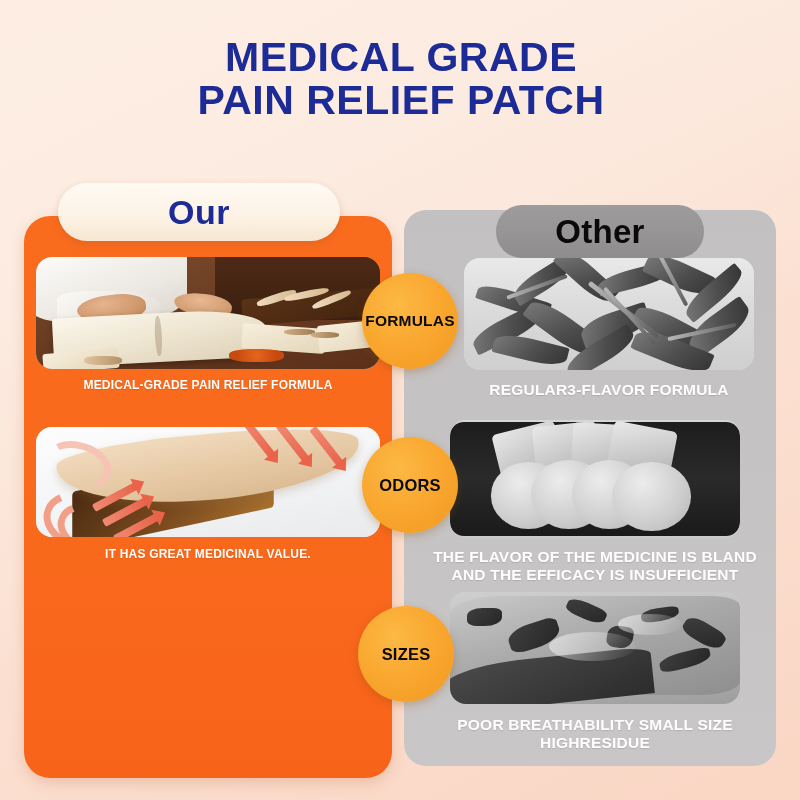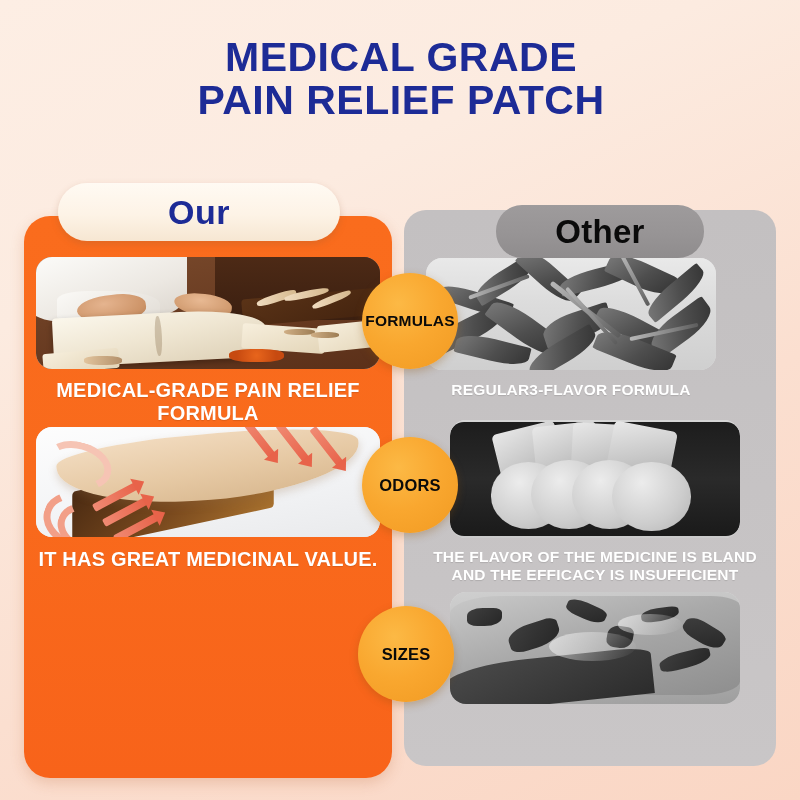--- a/index.html
+++ b/index.html
@@ -104,36 +104,36 @@
   }
   .photo.left-photo { border-radius: 16px; }
   .caption {
     text-align: center;
     font-weight: bold;
     color: #ffffff;
     line-height: 1.16;
     letter-spacing: 0.2px;
     text-shadow: 0 1px 1px rgba(0,0,0,0.12);
   }
-  .caption.left-cap { font-size: 20px; }
+  .caption.left-cap { font-size: 12px; }
   .caption.right-cap { font-size: 15.5px; }
 
   
   .cell-l1 { left: 36px; top: 257px; width: 344px; }
   .cell-l1 .photo { width: 344px; height: 112px; }
   .cell-l2 { left: 36px; top: 427px; width: 344px; }
   .cell-l2 .photo { width: 344px; height: 110px; }
   .cell-l3 { left: 36px; top: 592px; width: 344px; }
   .cell-l3 .photo { width: 344px; height: 118px; }
   .cell-l1 .caption { margin-top: 10px; }
   .cell-l2 .caption { margin-top: 11px; }
   .cell-l3 .caption { margin-top: 9px; }
 
   
-  .cell-r1 { left: 426px; top: 258px; width: 290px; }
+  .cell-r1 { left: 464px; top: 258px; width: 290px; }
   .cell-r1 .photo { width: 290px; height: 112px; }
   .cell-r2 { left: 450px; top: 420px; width: 290px; }
   .cell-r2 .photo { width: 290px; height: 118px; }
   .cell-r3 { left: 450px; top: 592px; width: 290px; }
   .cell-r3 .photo { width: 290px; height: 112px; }
   .cell-r1 .caption { margin-top: 11px; width: 340px; margin-left: -25px; }
   .cell-r2 .caption { margin-top: 10px; width: 350px; margin-left: -30px; }
   .cell-r3 .caption { margin-top: 12px; width: 340px; margin-left: -25px; }
 
   
@@ -335,20 +335,21 @@
       <div class="rs-blob" style="left:20%;top:28%;width:18%;height:22%;transform:rotate(-18deg);"></div>
       <div class="rs-blob" style="left:40%;top:10%;width:14%;height:14%;transform:rotate(24deg);"></div>
       <div class="rs-blob" style="left:54%;top:30%;width:9%;height:20%;transform:rotate(10deg);"></div>
       <div class="rs-blob" style="left:66%;top:14%;width:13%;height:12%;transform:rotate(-8deg);"></div>
       <div class="rs-blob" style="left:80%;top:28%;width:15%;height:18%;transform:rotate(32deg);"></div>
       <div class="rs-blob" style="left:72%;top:54%;width:18%;height:14%;transform:rotate(-14deg);"></div>
       <div class="rs-hilite" style="left:34%;top:36%;width:30%;height:26%;"></div>
       <div class="rs-hilite" style="left:58%;top:20%;width:22%;height:18%;"></div>
     </div>
   </div>
+  <div class="caption right-cap">POOR BREATHABILITY SMALL SIZE HIGHRESIDUE</div>
 </div>
 
 <div class="badge badge-formulas">
   <span class="badge-text">FORMULAS</span>
 </div>
 <div class="badge badge-odors">
   <span class="badge-text">ODORS</span>
 </div>
 <div class="badge badge-sizes">
   <span class="badge-text">SIZES</span>

